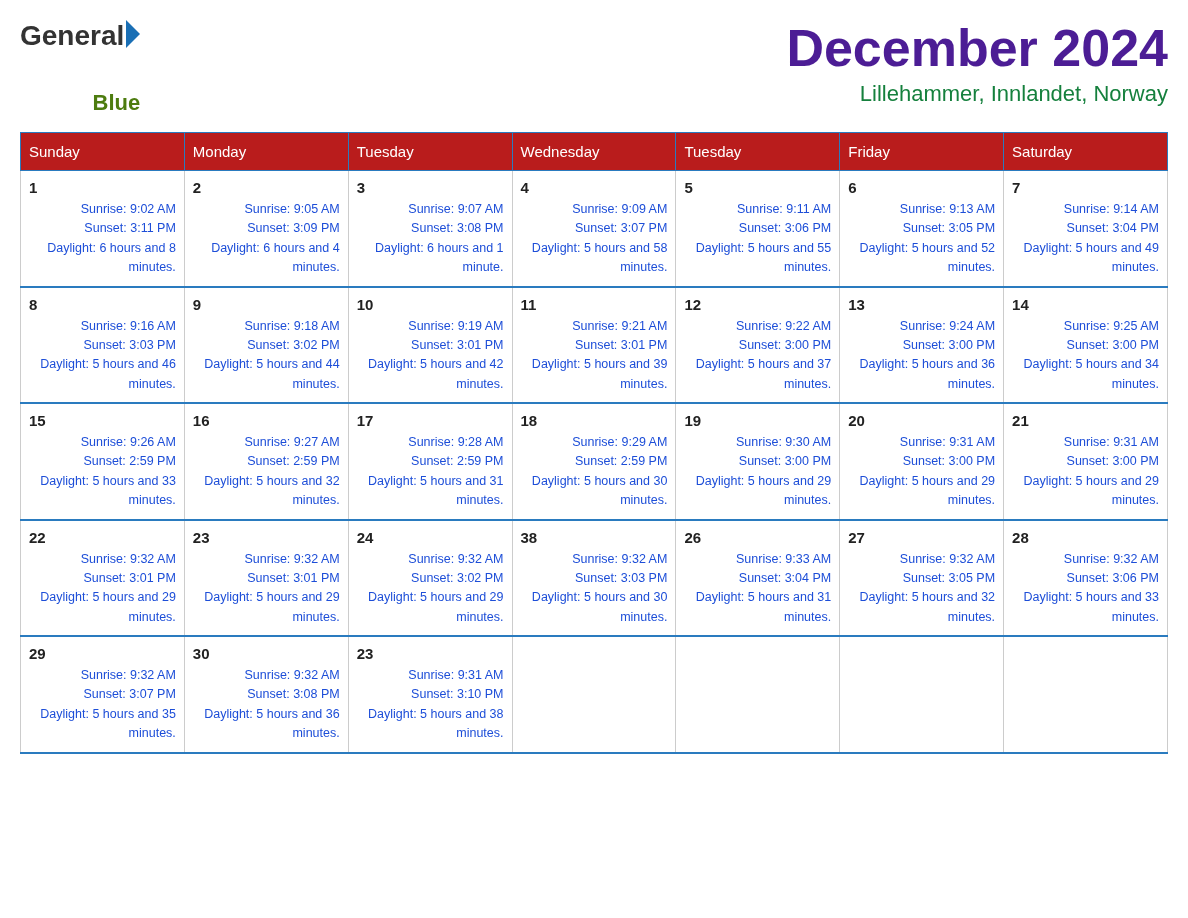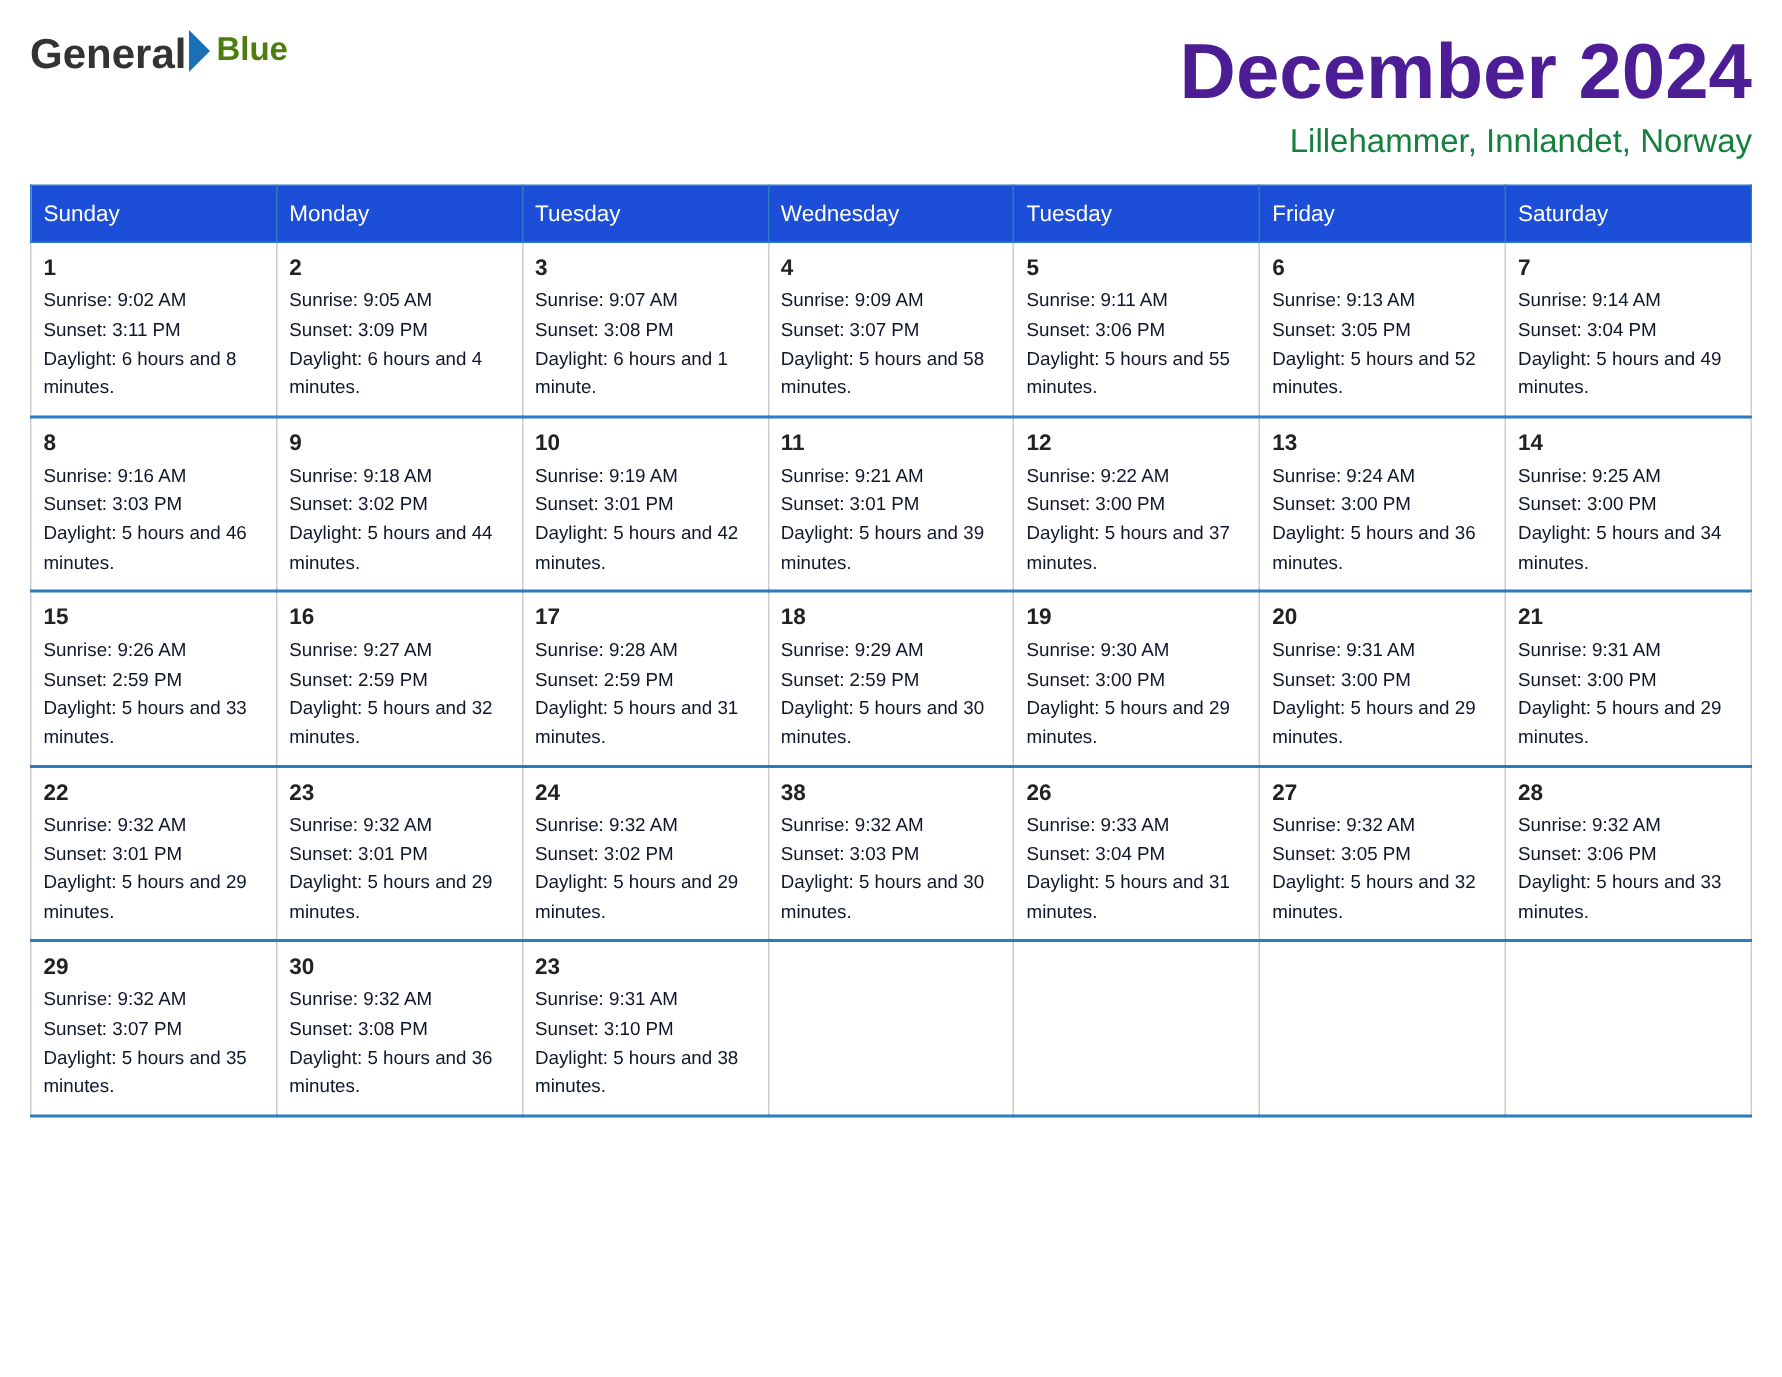--- a/index.html
+++ b/index.html
@@ -11,22 +11,23 @@
       min-height: 918px;
     }
     .header-area {
       display: flex;
       justify-content: space-between;
       align-items: flex-start;
       margin-bottom: 16px;
     }
     .logo {
       display: flex;
-      flex-direction: row;
-      align-items: center;
+      flex-direction: column;
+      align-items: flex-end;
+      gap: 44px;
     }
     .logo-text {
       display: flex;
       align-items: center;
       font-size: 28px;
       font-weight: bold;
       color: #333;
     }
     .logo-general {
       color: #333;
@@ -60,21 +61,21 @@
       font-size: 22px;
       color: #15803d;
       margin-top: 4px;
     }
     .calendar-table {
       width: 100%;
       border-collapse: collapse;
       font-size: 13.5px;
     }
     .calendar-table thead tr th {
-      background-color: #1d4ed8;
+      background-color: #b91c1c;
       color: #fff;
       padding: 10px 8px;
       text-align: left;
       font-size: 15px;
       font-weight: normal;
       border: 1px solid #2a7bbf;
     }
     .calendar-table tbody tr td {
       vertical-align: top;
       padding: 8px 8px;
@@ -88,21 +89,22 @@
     }
     .day-number {
       font-size: 15px;
       font-weight: bold;
       margin-bottom: 4px;
       display: block;
     }
     .day-info {
       font-size: 12.5px;
       line-height: 1.55;
-      color: #0f172a;
+      color: #1d4ed8;
+      text-align: right;
     }
     .empty-cell {
       background: #fff;
     }
   </style>
 </head>
 <body>
 
 <div class="header-area">
   <div class="logo">

